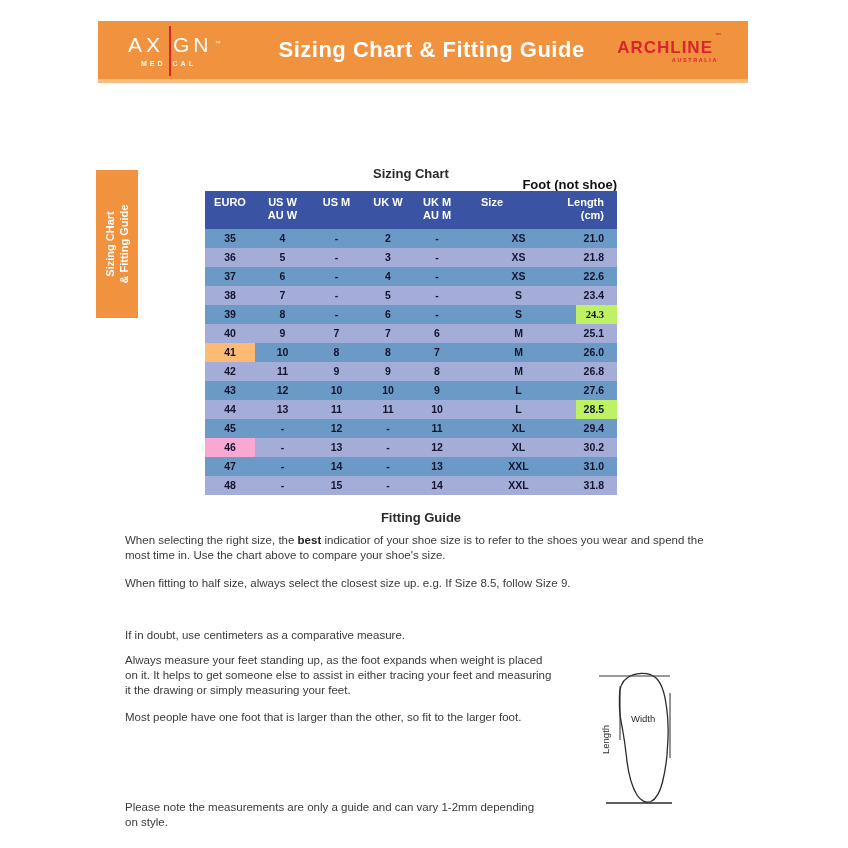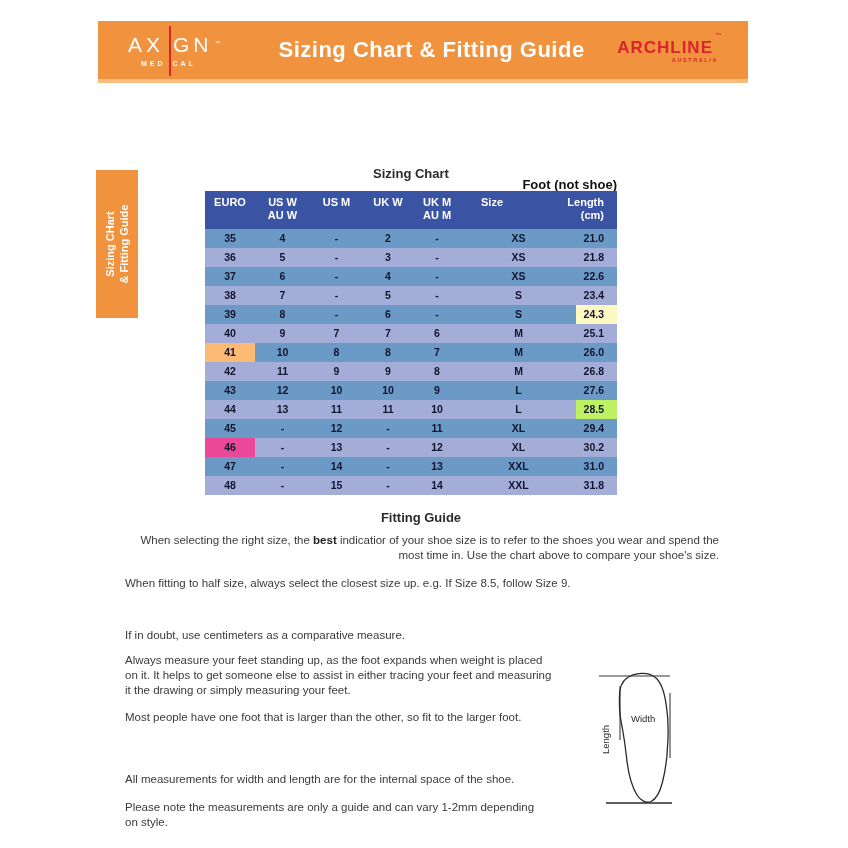--- a/index.html
+++ b/index.html
@@ -157,21 +157,21 @@
       <div class="td col-3 sep" style="background: rgb(164, 173, 216); border-right: none;">5</div>
       <div class="td col-4 sep" style="background: rgb(164, 173, 216); border-right: none;">-</div>
       <div class="td col-5" style="background: rgb(164, 173, 216); border-right: none;">S</div>
       <div class="td col-6" style="background: rgb(164, 173, 216); border-right: none;">23.4</div>
       <div class="td col-0 sep" style="background: rgb(108, 154, 199);">39</div>
       <div class="td col-1 sep" style="background: rgb(108, 154, 199);">8</div>
       <div class="td col-2 sep" style="background: rgb(108, 154, 199);">-</div>
       <div class="td col-3 sep" style="background: rgb(108, 154, 199);">6</div>
       <div class="td col-4 sep" style="background: rgb(108, 154, 199);">-</div>
       <div class="td col-5" style="background: rgb(108, 154, 199);">S</div>
-      <div class="td col-6" style="background: #fef9c3;">24.3</div>
+      <div class="td col-6" style="background: #bef264; font-family: Liberation Serif, serif;">24.3</div>
       <div class="td col-0 sep" style="background: rgb(164, 173, 216); border-right: none;">40</div>
       <div class="td col-1 sep" style="background: rgb(164, 173, 216); border-right: none;">9</div>
       <div class="td col-2 sep" style="background: rgb(164, 173, 216); border-right: none;">7</div>
       <div class="td col-3 sep" style="background: rgb(164, 173, 216); border-right: none;">7</div>
       <div class="td col-4 sep" style="background: rgb(164, 173, 216); border-right: none;">6</div>
       <div class="td col-5" style="background: rgb(164, 173, 216); border-right: none;">M</div>
       <div class="td col-6" style="background: rgb(164, 173, 216); border-right: none;">25.1</div>
       <div class="td col-0 sep" style="background: #fdba74;">41</div>
       <div class="td col-1 sep" style="background: rgb(108, 154, 199);">10</div>
       <div class="td col-2 sep" style="background: rgb(108, 154, 199);">8</div>
@@ -200,21 +200,21 @@
       <div class="td col-4 sep" style="background: rgb(164, 173, 216); border-right: none;">10</div>
       <div class="td col-5" style="background: rgb(164, 173, 216); border-right: none;">L</div>
       <div class="td col-6" style="background: #bef264; border-right: none;">28.5</div>
       <div class="td col-0 sep" style="background: rgb(108, 154, 199);">45</div>
       <div class="td col-1 sep" style="background: rgb(108, 154, 199);">-</div>
       <div class="td col-2 sep" style="background: rgb(108, 154, 199);">12</div>
       <div class="td col-3 sep" style="background: rgb(108, 154, 199);">-</div>
       <div class="td col-4 sep" style="background: rgb(108, 154, 199);">11</div>
       <div class="td col-5" style="background: rgb(108, 154, 199);">XL</div>
       <div class="td col-6" style="background: rgb(108, 154, 199);">29.4</div>
-      <div class="td col-0 sep" style="background: #ec4899; border-right: none;">46</div>
+      <div class="td col-0 sep" style="background: #f9a8d4; border-right: none;">46</div>
       <div class="td col-1 sep" style="background: rgb(164, 173, 216); border-right: none;">-</div>
       <div class="td col-2 sep" style="background: rgb(164, 173, 216); border-right: none;">13</div>
       <div class="td col-3 sep" style="background: rgb(164, 173, 216); border-right: none;">-</div>
       <div class="td col-4 sep" style="background: rgb(164, 173, 216); border-right: none;">12</div>
       <div class="td col-5" style="background: rgb(164, 173, 216); border-right: none;">XL</div>
       <div class="td col-6" style="background: rgb(164, 173, 216); border-right: none;">30.2</div>
       <div class="td col-0 sep" style="background: rgb(108, 154, 199);">47</div>
       <div class="td col-1 sep" style="background: rgb(108, 154, 199);">-</div>
       <div class="td col-2 sep" style="background: rgb(108, 154, 199);">14</div>
       <div class="td col-3 sep" style="background: rgb(108, 154, 199);">-</div>
@@ -224,29 +224,28 @@
       <div class="td col-0 sep" style="background: rgb(164, 173, 216); border-right: none;">48</div>
       <div class="td col-1 sep" style="background: rgb(164, 173, 216); border-right: none;">-</div>
       <div class="td col-2 sep" style="background: rgb(164, 173, 216); border-right: none;">15</div>
       <div class="td col-3 sep" style="background: rgb(164, 173, 216); border-right: none;">-</div>
       <div class="td col-4 sep" style="background: rgb(164, 173, 216); border-right: none;">14</div>
       <div class="td col-5" style="background: rgb(164, 173, 216); border-right: none;">XXL</div>
       <div class="td col-6" style="background: rgb(164, 173, 216); border-right: none;">31.8</div>
     </div>
 
   <div class="sec-heading" style="top:510px;">Fitting Guide</div>
-  <div class="body-p" style="top:533px; width:594px;text-align:right;"><span>When selecting the right size, the </span><b>best</b><span> indicatior of your shoe size is to refer to the shoes you wear and spend the most time in. Use the chart above to compare your shoe's size.</span></div>
+  <div class="body-p" style="top:533px; width:594px;"><span>When selecting the right size, the </span><b>best</b><span> indicatior of your shoe size is to refer to the shoes you wear and spend the most time in. Use the chart above to compare your shoe's size.</span></div>
   <div class="body-p" style="top:576px; width:594px;">When fitting to half size, always select the closest size up. e.g. If Size 8.5, follow Size 9.</div>
 
   <div class="body-p" style="top:628px; width:560px;">If in doubt, use centimeters as a comparative measure.</div>
   <div class="body-p pre" style="top:653px; width:470px;">Always measure your feet standing up, as the foot expands when weight is placed
 on it. It helps to get someone else to assist in either tracing your feet and measuring
 it the drawing or simply measuring your feet.</div>
   <div class="body-p" style="top:710px; width:560px;">Most people have one foot that is larger than the other, so fit to the larger foot.</div>
-  <div class="body-p" style="top:772px; width:560px;">All measurements for width and length are for the internal space of the shoe.</div>
   <div class="body-p pre" style="top:800px; width:470px;">Please note the measurements are only a guide and can vary 1-2mm depending
 on style.</div>
 
   <svg class="foot-diagram" viewBox="0 0 120 145" xmlns="http://www.w3.org/2000/svg">
     <line x1="6" y1="10" x2="77" y2="10" stroke="#9a9a9a" stroke-width="2.2"></line>
     <path d="M 34 12
       C 28 16, 26 24, 26.5 34
       C 26 44, 27.5 54, 29.5 63
       C 31.5 74, 32.5 82, 33.5 91
       C 35 106, 38.5 120, 44 129

